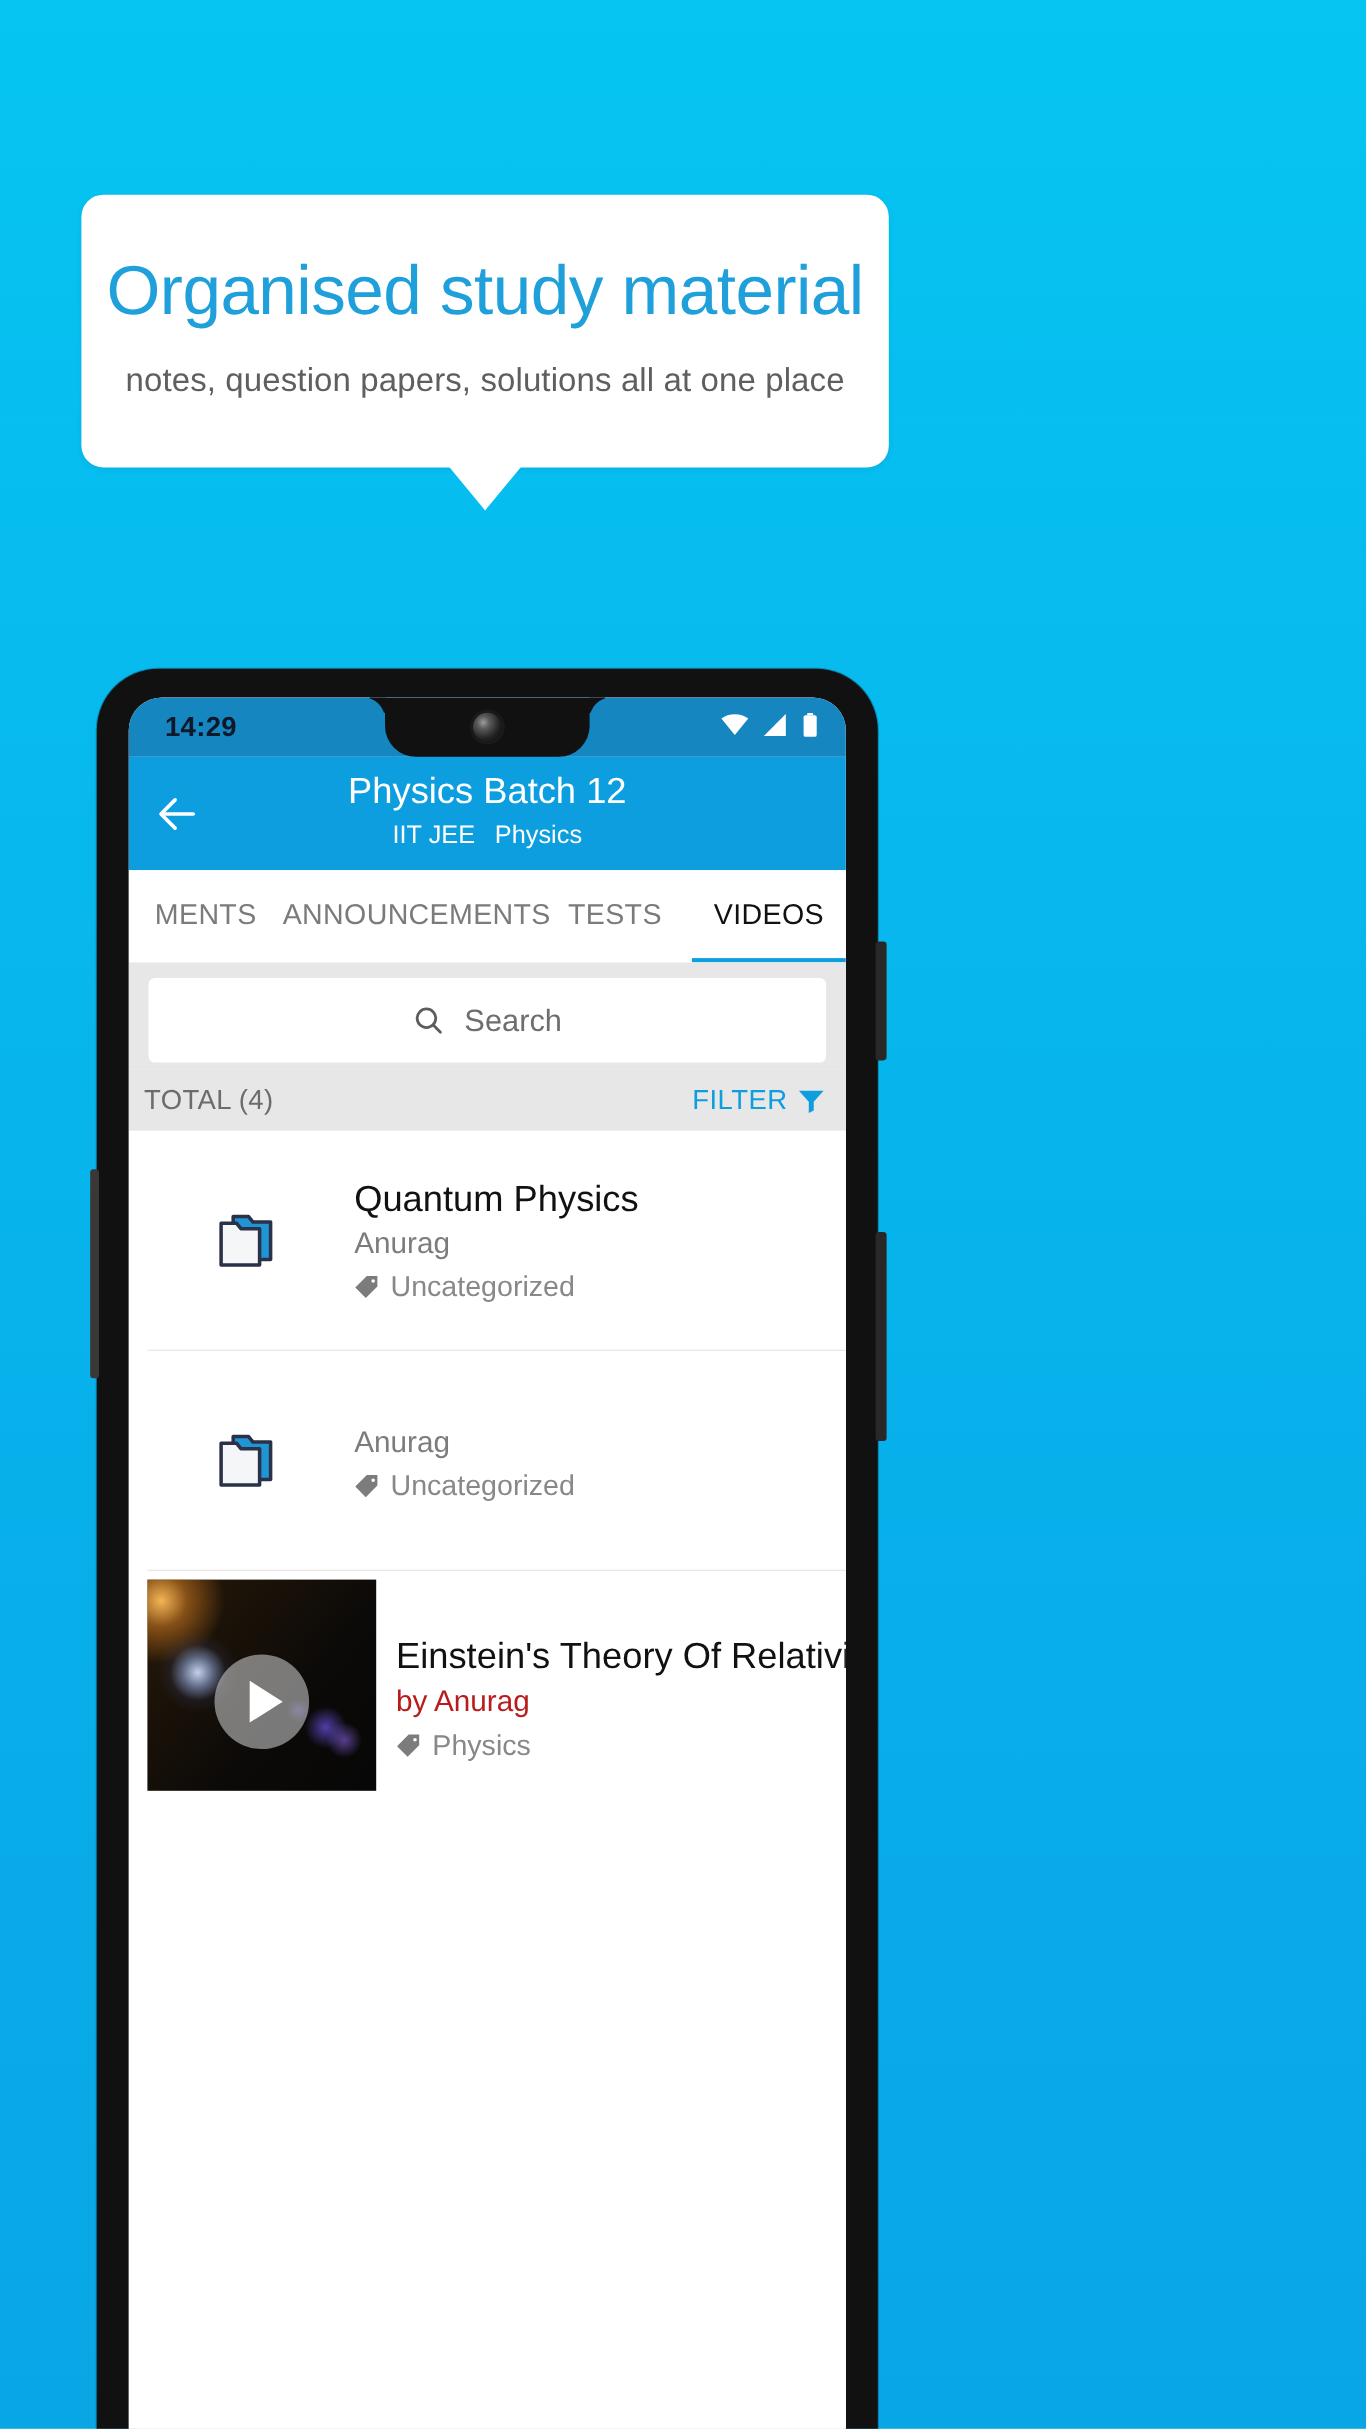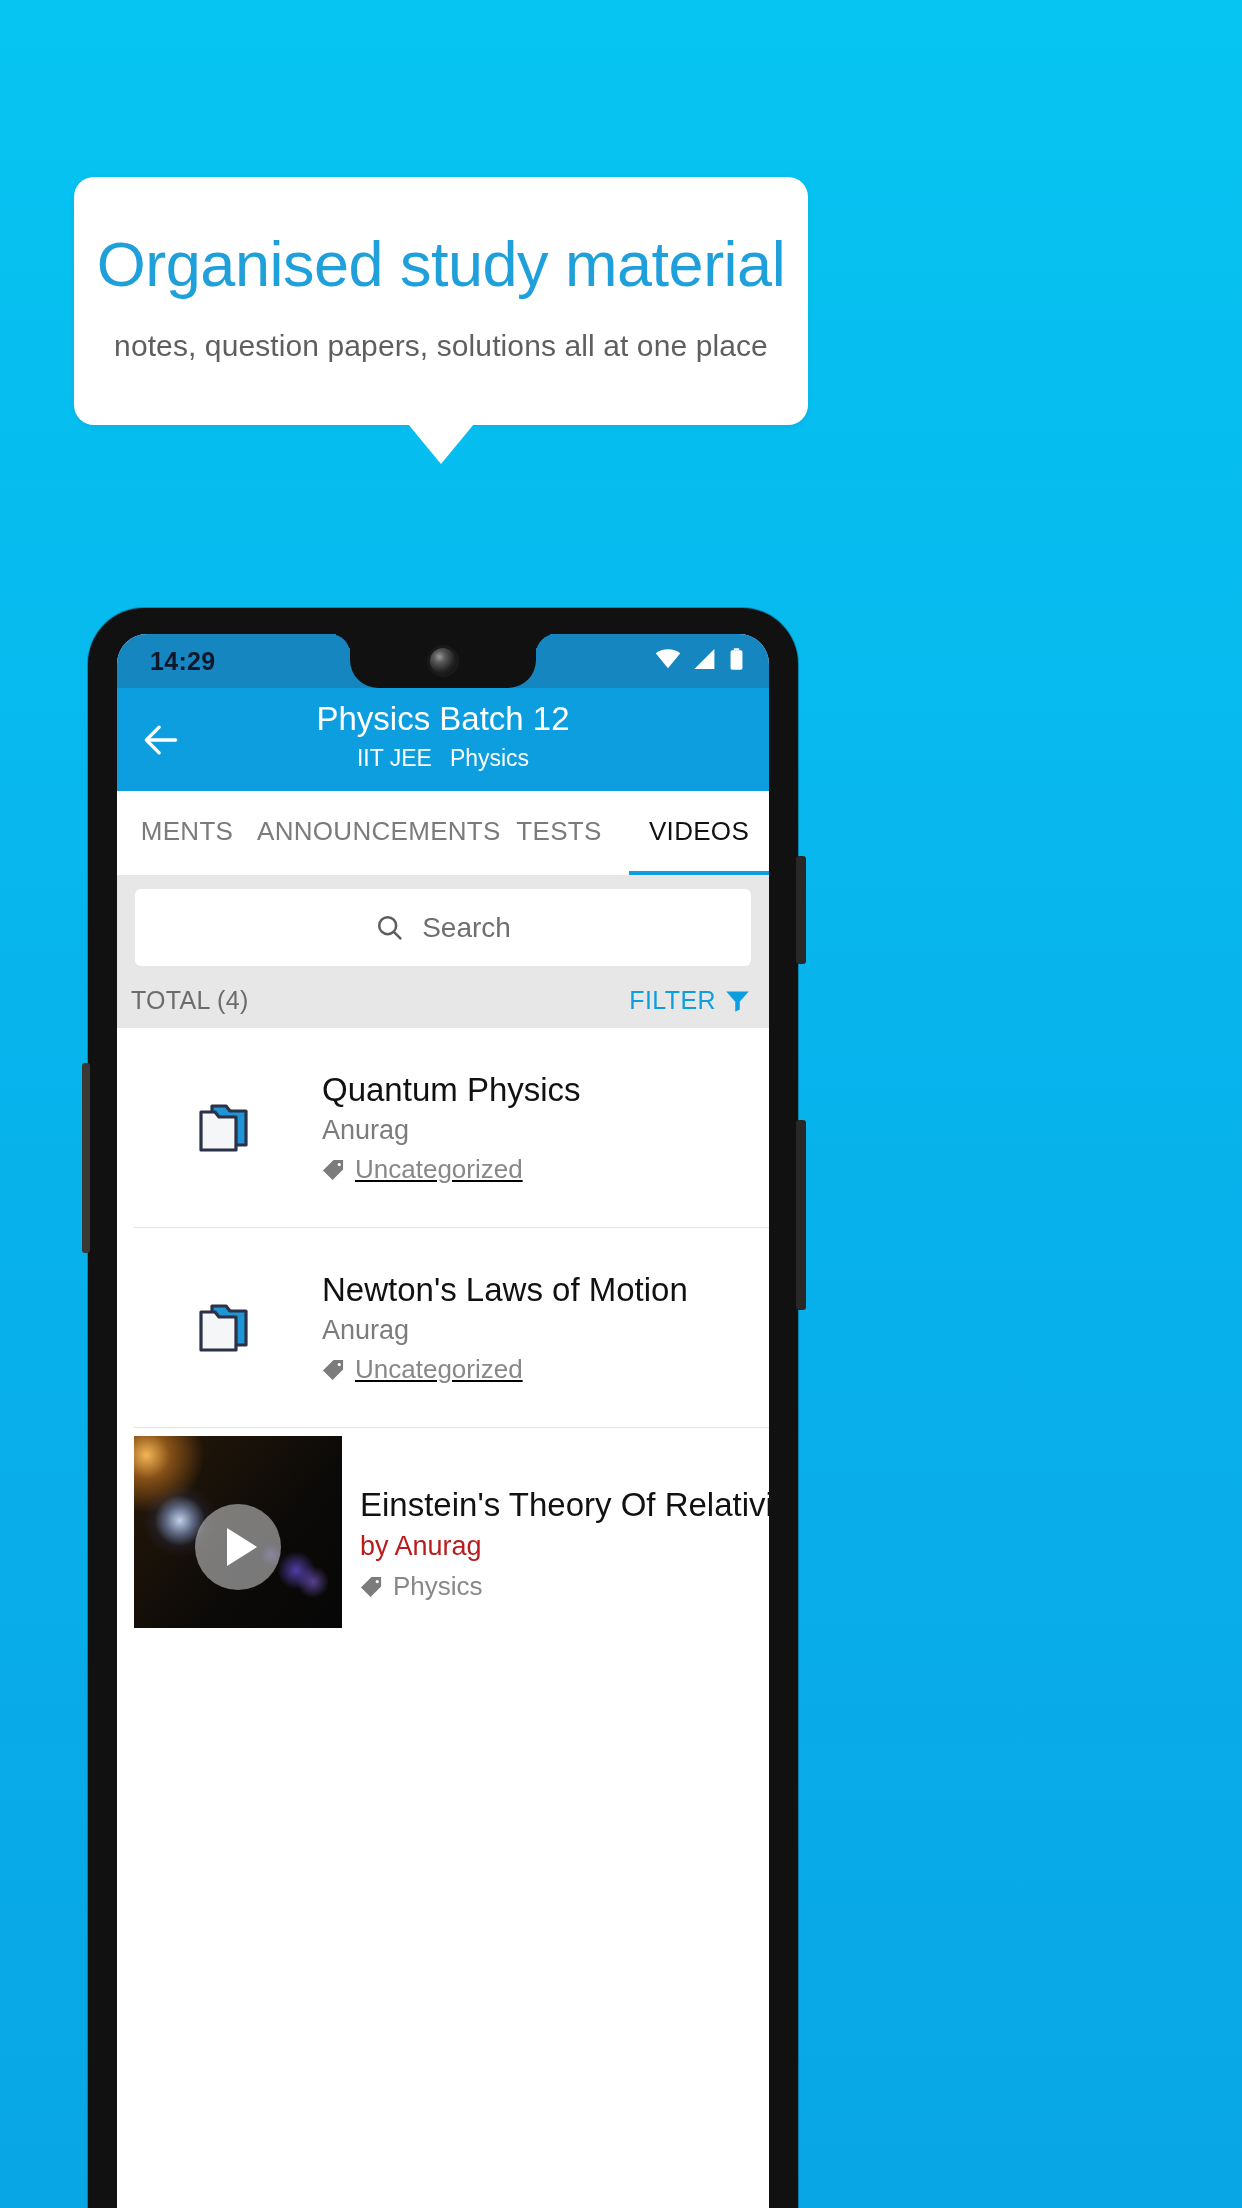--- a/index.html
+++ b/index.html
@@ -227,21 +227,20 @@
   .folder-icon { width: 64px; height: 58px; }
   .row-text { flex: 1; padding-right: 14px; }
   .row-title {
     color: #111111; font-size: 33px; line-height: 1.2;
     white-space: nowrap;
   }
   .row-author { color: #7c7c7c; font-size: 27px; margin-top: 6px; }
   .row-tagline {
     display: flex; align-items: center; gap: 10px;
     margin-top: 8px;
-    text-decoration: underline;
   }
   .tag-icon { width: 23px; height: 23px; color: #7c7c7c; flex: none; }
   .row-tag { color: #888888; font-size: 26px; }
 
   
   .row-video { height: 200px; padding: 0; align-items: stretch; border-bottom: none; }
   .video-thumb {
     width: 208px; flex: none;
     position: relative;
     margin: 8px 0 0 0;
@@ -389,21 +388,20 @@
       </div>
 
       <div class="row">
         <div class="row-icon">
           <svg class="folder-icon" viewBox="0 0 64 58" fill="none">
             <path d="M16 7h14l4 5h16v34H16z" fill="#1f95d6" stroke="#2b3147" stroke-width="3.2" stroke-linejoin="round"></path>
             <path d="M5 13h14l4 5h17v33H5z" fill="#f4f6f8" stroke="#2b3147" stroke-width="3.2" stroke-linejoin="round"></path>
           </svg>
         </div>
         <div class="row-text">
-          <div class="row-title">Newton's Laws of Motion</div>
           <div class="row-author">Anurag</div>
           <div class="row-tagline">
             <span class="tag-icon">
               <svg width="23" height="23" viewBox="0 0 24 24" fill="#7c7c7c">
                   <path d="M12 2H22v10L11 23 1 13 12 2zm6 3.2a1.7 1.7 0 1 0 0 3.4 1.7 1.7 0 0 0 0-3.4z"></path>
                 </svg>
             </span>
             <span class="row-tag">Uncategorized</span>
           </div>
         </div>

